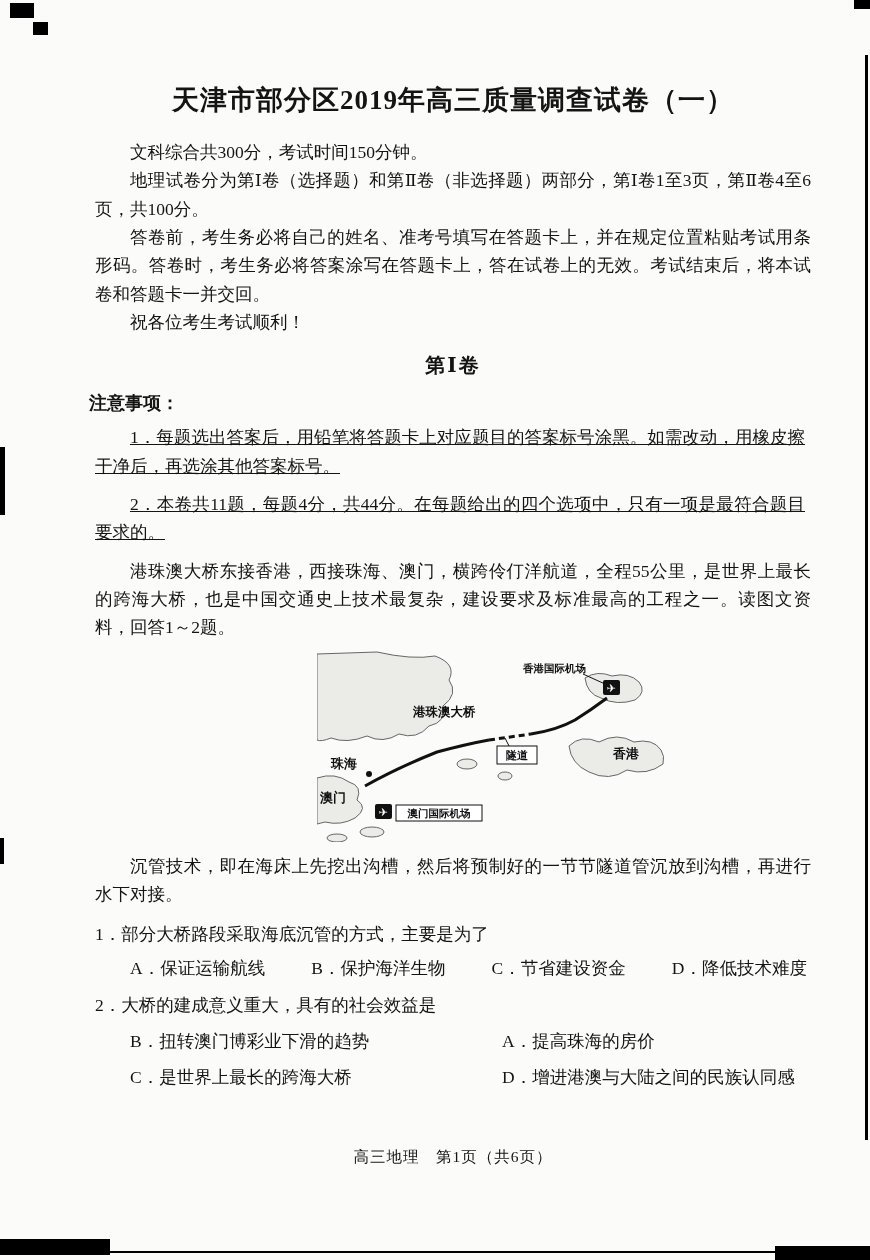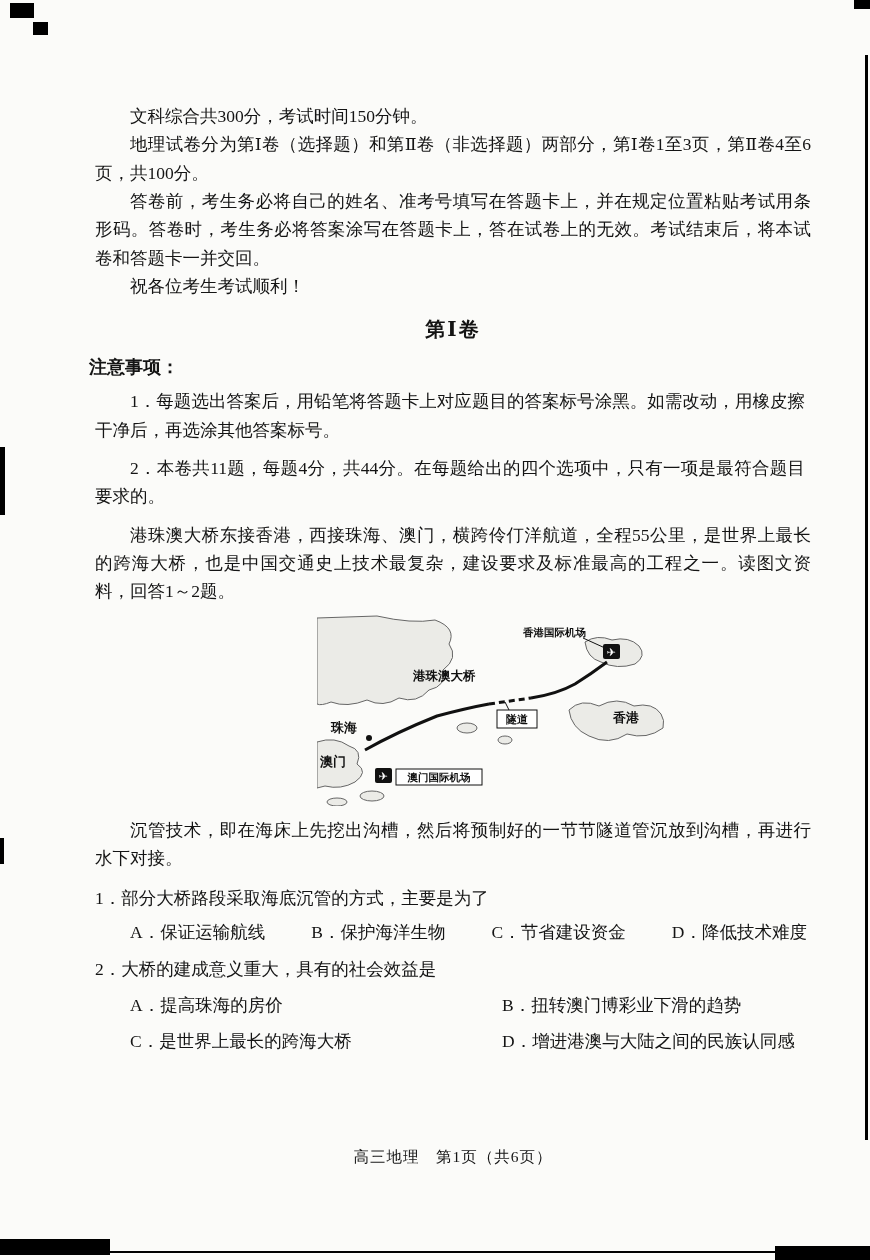--- a/index.html
+++ b/index.html
@@ -18,21 +18,21 @@
   .intro-block{margin-top:20px;}
   p.body-par{
     font-size:17.5px;line-height:1.62;text-indent:2em;margin:0;text-align:justify;
   }
   .section-heading{
     font-size:20px;font-weight:700;text-align:center;margin:16px 0 12px 0;letter-spacing:2px;
   }
   .notice-label{
     font-size:18px;font-weight:700;margin:6px 0 8px -6px;font-family:Liberation Serif, serif;
   }
-  p.notice{margin:0 6px 10px 0;}
+  p.notice{margin:0 6px 10px 0;text-decoration:underline;}
   p.passage{margin:10px 0 0 0;}
   .map-wrap{
     width:350px;margin:8px 0 10px 222px;
   }
   .map-wrap svg{display:block;}
   p.q-stem{
     font-size:17.5px;line-height:1.55;margin:12px 0 0 0;
   }
   .q1-options{
     display:flex;justify-content:space-between;margin:8px 0 0 2em;padding-right:4px;
@@ -73,20 +73,21 @@
 <div class="artifact a-tr"></div>
 <div class="artifact a-right-line"></div>
 <div class="artifact a-left1"></div>
 <div class="artifact a-left2"></div>
 <div class="artifact a-bline"></div>
 <div class="artifact a-bl"></div>
 <div class="artifact a-br"></div>
 
 <div class="sheet">
 
+  <h1 class="doc-title">天津市部分区2019年高三质量调查试卷（一）</h1>
 
   <div class="intro-block">
     <p class="body-par">文科综合共300分，考试时间150分钟。</p>
     <p class="body-par">地理试卷分为第Ⅰ卷（选择题）和第Ⅱ卷（非选择题）两部分，第Ⅰ卷1至3页，第Ⅱ卷4至6页，共100分。</p>
     <p class="body-par">答卷前，考生务必将自己的姓名、准考号填写在答题卡上，并在规定位置粘贴考试用条形码。答卷时，考生务必将答案涂写在答题卡上，答在试卷上的无效。考试结束后，将本试卷和答题卡一并交回。</p>
     <p class="body-par">祝各位考生考试顺利！</p>
   </div>
 
   <div class="section-heading">第Ⅰ卷</div>
 
@@ -139,21 +140,21 @@
   <p class="q-stem">1．部分大桥路段采取海底沉管的方式，主要是为了</p>
   <div class="q1-options">
     <span>A．保证运输航线</span>
     <span>B．保护海洋生物</span>
     <span>C．节省建设资金</span>
     <span>D．降低技术难度</span>
   </div>
 
   <p class="q-stem">2．大桥的建成意义重大，具有的社会效益是</p>
   <div class="q2-options">
+    <span>B．扭转澳门博彩业下滑的趋势</span>
     <span>A．提高珠海的房价</span>
-    <span>B．扭转澳门博彩业下滑的趋势</span>
     <span>C．是世界上最长的跨海大桥</span>
     <span>D．增进港澳与大陆之间的民族认同感</span>
   </div>
 
 </div>
 
 <div class="footer">高三地理　第1页（共6页）</div>
 
 </body></html>

